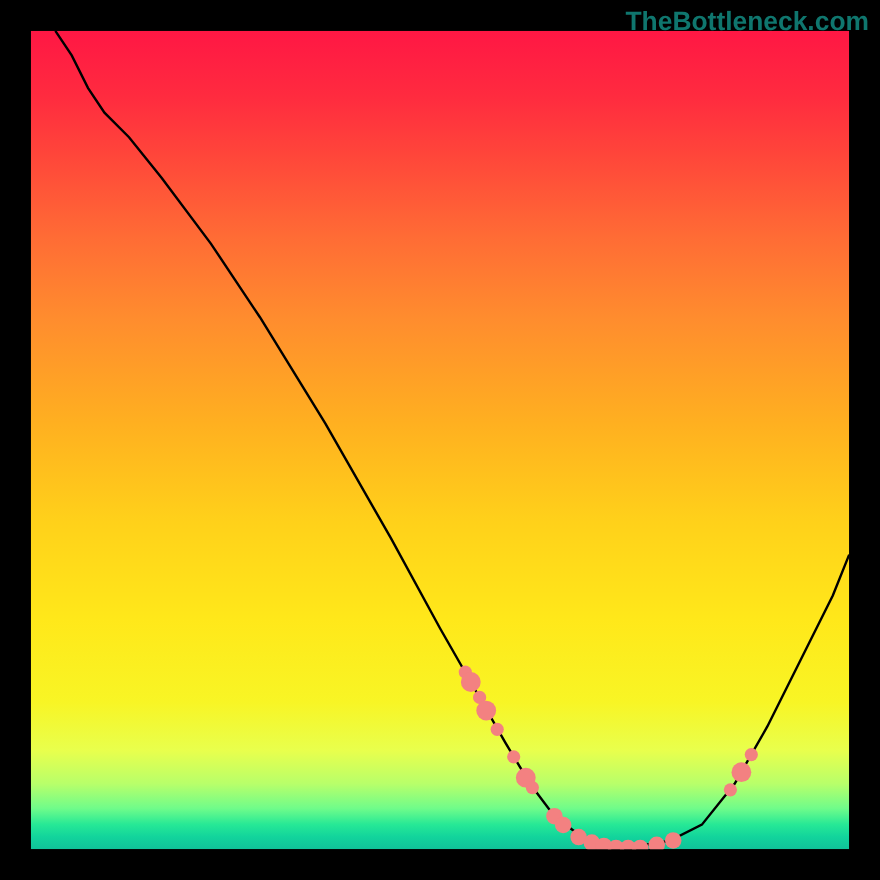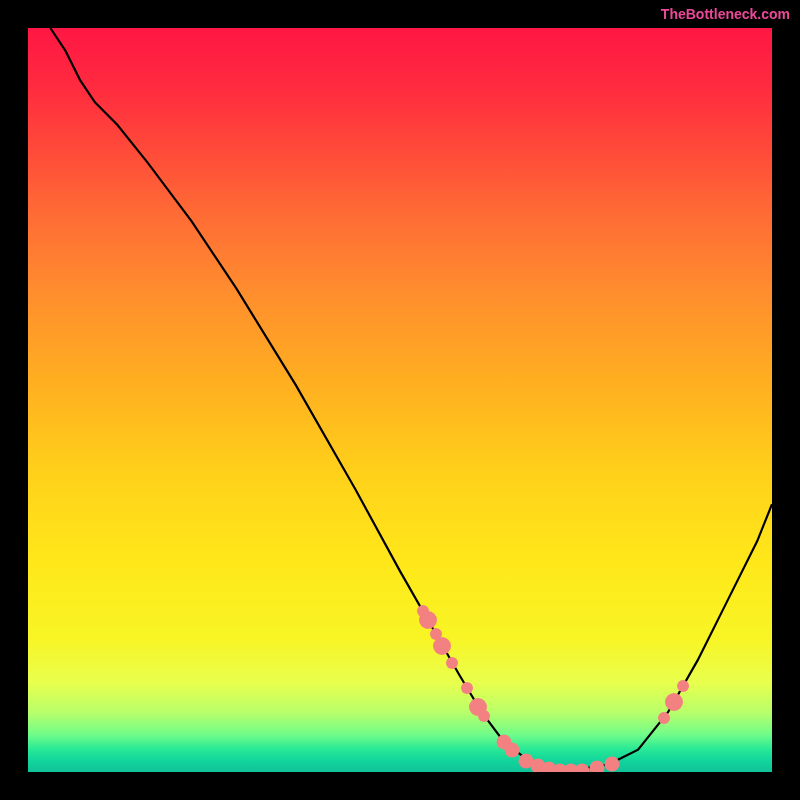--- a/index.html
+++ b/index.html
@@ -8,22 +8,22 @@
     height: 800px;
     background: #000;
     position: relative;
     font-family: Arial, sans-serif;
     overflow: hidden;
   }
   .watermark {
     position: absolute;
     top: 6px;
     right: 10px;
-    color: #ec4899;
-    font-size: 14px;
+    color: #0f766e;
+    font-size: 24px;
     font-weight: bold;
     z-index: 10;
   }
   .plot-area {
     position: absolute;
     left: 28px;
     top: 28px;
     width: 744px;
     height: 744px;
     overflow: hidden;

